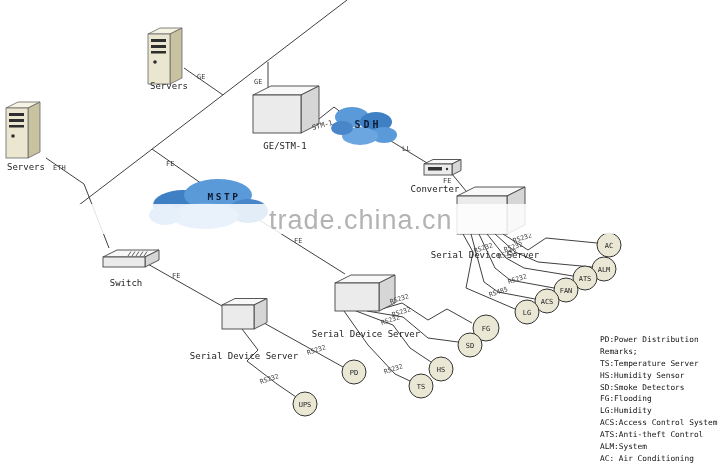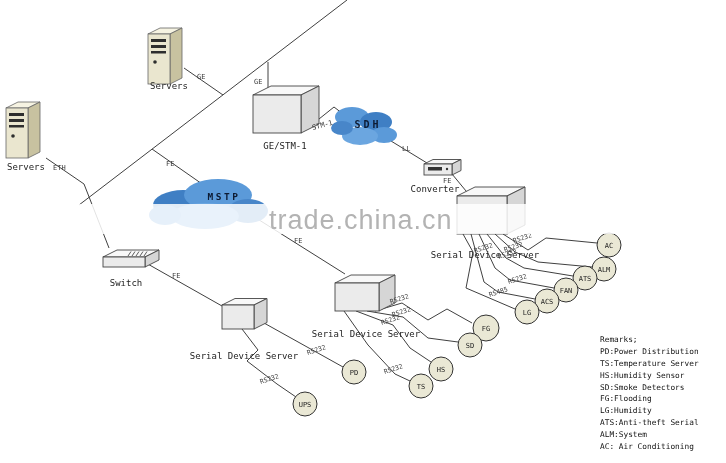--- a/index.html
+++ b/index.html
@@ -218,24 +218,25 @@
   <text class="rslabel" text-anchor="middle" x="391" y="322" transform="rotate(-18 391,322)">RS232</text>
   <text class="rslabel" text-anchor="middle" x="394" y="371" transform="rotate(-18 394,371)">RS232</text>
   <text class="rslabel" text-anchor="middle" x="317" y="352" transform="rotate(-18 317,352)">RS232</text>
   <text class="rslabel" text-anchor="middle" x="270" y="381" transform="rotate(-18 270,381)">RS232</text>
 
   <rect x="0" y="204" width="726" height="30" fill="#ffffff" opacity="0.85"></rect>
   <text class="wmtext" x="269" y="229">trade.china.cn</text>
 </svg>
 
   <div class="remarks">
+    <div>PD:Power Distribution</div>
     <div>Remarks;</div>
-    <div>PD:Power Distribution</div>
     <div>TS:Temperature Server</div>
     <div>HS:Humidity Sensor</div>
     <div>SD:Smoke Detectors</div>
     <div>FG:Flooding</div>
     <div>LG:Humidity</div>
-    <div>ATS:Anti-theft Serial</div>
+    <div>ACS:Access Control System</div>
+    <div>ATS:Anti-theft Control</div>
     <div>ALM:System</div>
     <div>AC: Air Conditioning</div>
   </div>
 </div>
 
 </body></html>

